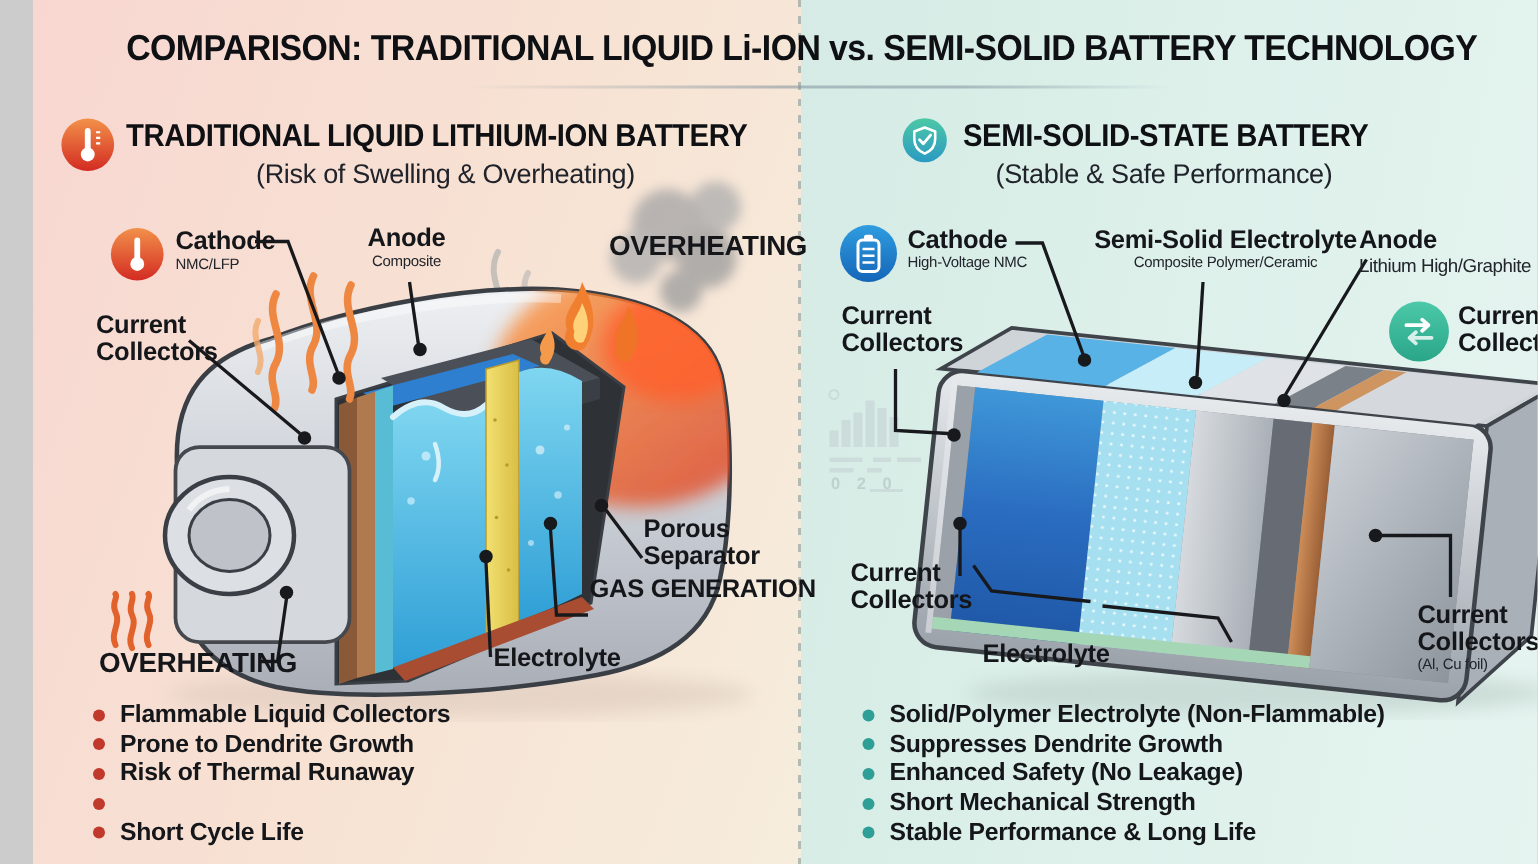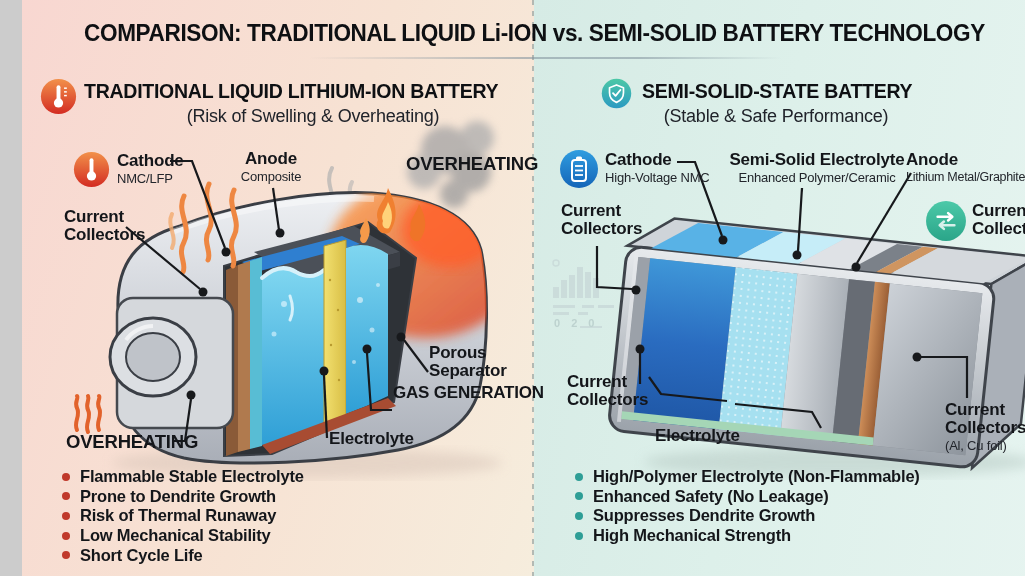--- a/index.html
+++ b/index.html
@@ -14,21 +14,21 @@
   .main-title{position:absolute;left:0;right:0;top:19px;text-align:center;white-space:nowrap;
               font-size:24px;font-weight:700;letter-spacing:-.4px;transform:scaleX(.94);color:#0e1013;}
   .title-rule{position:absolute;left:287px;top:57px;width:473px;height:2px;opacity:.55;
               background:linear-gradient(90deg,rgba(130,145,155,0) 0%,#7f909b 45%,#7f909b 70%,rgba(130,145,155,0) 100%);}
   .sec-head{position:absolute;font-size:21px;font-weight:700;letter-spacing:-.3px;
             transform:scaleX(.93);transform-origin:left top;white-space:nowrap;color:#0e1013;}
   .sec-sub{position:absolute;font-size:18px;font-weight:400;letter-spacing:-.2px;text-align:center;color:#20232a;}
   .badge{position:absolute;border-radius:50%;}
   .art{position:absolute;top:0;pointer-events:none;}
   .co{position:absolute;font-weight:700;font-size:17px;line-height:1.07;letter-spacing:-.2px;color:#14161a;}
-  .co .sub{display:block;font-weight:400;font-size:13px;letter-spacing:-.2px;margin-top:2px;color:#22252b;}
+  .co .sub{display:block;font-weight:400;font-size:10px;letter-spacing:-.2px;margin-top:2px;color:#22252b;}
   .co.caps{font-size:18.5px;}
   .center{text-align:center;}
   ul.blist{position:absolute;margin:0;padding:0;list-style:none;}
   ul.blist li{display:flex;align-items:center;height:19.6px;font-size:16.5px;font-weight:700;letter-spacing:-.2px;}
   ul.blist .dot{width:8px;height:8px;border-radius:50%;margin-right:10px;flex:none;}
   .left-list .dot{background:#c0392b;}
   .right-list .dot{background:#2e9e96;}
   .wm-text{position:absolute;left:532px;top:317px;font-size:11px;letter-spacing:4px;color:#bdd2cf;font-weight:700;}
 </style>
 </head>
@@ -54,21 +54,21 @@
           </defs>
         <circle cx="20" cy="20" r="19" fill="url(#gTher)"></circle>
         <line x1="20" y1="10" x2="20" y2="23" stroke="#fff" stroke-width="4.2" stroke-linecap="round"></line>
         <circle cx="20" cy="27" r="5" fill="#fff"></circle>
         <line x1="26" y1="11" x2="29" y2="11" stroke="#fff" stroke-width="1.6"></line>
         <line x1="26" y1="15" x2="29" y2="15" stroke="#fff" stroke-width="1.6"></line>
         <line x1="26" y1="19" x2="29" y2="19" stroke="#fff" stroke-width="1.6"></line>
       </svg>
     </span>
     <div class="sec-head" style="left:62px;top:79px;">TRADITIONAL LIQUID LITHIUM-ION BATTERY</div>
-    <div class="sec-sub" style="left:96px;top:106px;width:390px;">(Risk of Swelling &amp; Overheating)</div>
+    <div class="sec-sub" style="left:80px;top:106px;width:390px;">(Risk of Swelling &amp; Overheating)</div>
 
     <svg class="art" style="left:0;width:512px;height:576px;" viewBox="0 0 512 576">
       <defs>
         <linearGradient id="gBody" x1="0" y1="0" x2="0" y2="1">
           <stop offset="0" stop-color="#eef0f3"></stop>
             <stop offset=".55" stop-color="#c9cdd4"></stop>
             <stop offset="1" stop-color="#a9aeb7"></stop>
         </linearGradient>
         <linearGradient id="gHeat" x1="0" y1="0" x2="1" y2="1">
           <stop offset="0" stop-color="#ff9c3f"></stop>
@@ -199,33 +199,32 @@
     <div class="co caps" style="left:384px;top:154px;">OVERHEATING</div>
     <div class="co" style="left:42px;top:208px;width:100px;">Current Collectors</div>
     <div class="co" style="left:407px;top:344px;width:100px;">Porous Separator</div>
     <div class="co" style="left:371px;top:384px;">GAS GENERATION</div>
     <div class="co" style="left:307px;top:430px;">Electrolyte</div>
     <div class="co caps" style="left:44px;top:432px;">OVERHEATING</div>
 
     <ul class="blist left-list" style="left:40px;top:467px;">
       <li>
           <span class="dot"></span>
-          <span>Flammable Stable Electrolyte</span>
+          <span>Flammable Liquid Collectors</span>
         </li>
       <li>
           <span class="dot"></span>
           <span>Prone to Dendrite Growth</span>
         </li>
       <li>
           <span class="dot"></span>
           <span>Risk of Thermal Runaway</span>
         </li>
       <li>
           <span class="dot"></span>
-          <span>Low Mechanical Stability</span>
         </li>
       <li>
           <span class="dot"></span>
           <span>Short Cycle Life</span>
         </li>
     </ul>
   </div>
 
   <div>
 
@@ -361,25 +360,25 @@
         <line x1="16" y1="21.5" x2="24" y2="21.5" stroke="#fff" stroke-width="1.8"></line>
         <line x1="16" y1="26" x2="24" y2="26" stroke="#fff" stroke-width="1.8"></line>
       </svg>
     </span>
     <div class="co" style="left:583px;top:151px;">
       <span>Cathode</span>
       <span class="sub">High-Voltage NMC</span>
     </div>
     <div class="co center" style="left:650px;top:151px;width:290px;">
       <span>Semi-Solid Electrolyte</span>
-      <span class="sub">Enhanced Polymer/Ceramic</span>
+      <span class="sub">Composite Polymer/Ceramic</span>
     </div>
     <div class="co" style="left:884px;top:151px;">
       <span>Anode</span>
-      <span class="sub" style="font-size:12.5px;letter-spacing:-.3px;">Lithium Metal/Graphite</span>
+      <span class="sub" style="font-size:12.5px;letter-spacing:-.3px;">Lithium High/Graphite</span>
     </div>
     <div class="co" style="left:539px;top:202px;width:100px;">Current Collectors</div>
     <span class="badge" style="left:903px;top:200px;width:42px;height:42px;">
       <svg width="42" height="42" viewBox="0 0 40 40">
         <defs>
             <linearGradient id="gSwap" x1="0" y1="0" x2="0" y2="1">
           <stop offset="0" stop-color="#4cc9a8"></stop>
               <stop offset="1" stop-color="#2aa589"></stop>
             </linearGradient>
           </defs>
@@ -392,29 +391,33 @@
     <div class="co" style="left:545px;top:373px;width:110px;">Current Collectors</div>
     <div class="co" style="left:633px;top:427px;">Electrolyte</div>
     <div class="co" style="left:923px;top:401px;width:110px;">
       <span>Current Collectors</span>
       <span class="sub">(Al, Cu foil)</span>
     </div>
 
     <ul class="blist right-list" style="left:553px;top:467px;">
       <li>
           <span class="dot"></span>
-          <span>High/Polymer Electrolyte (Non-Flammable)</span>
+          <span>Solid/Polymer Electrolyte (Non-Flammable)</span>
+        </li>
+      <li>
+          <span class="dot"></span>
+          <span>Suppresses Dendrite Growth</span>
         </li>
       <li>
           <span class="dot"></span>
           <span>Enhanced Safety (No Leakage)</span>
         </li>
       <li>
           <span class="dot"></span>
-          <span>Suppresses Dendrite Growth</span>
-        </li>
-      <li>
-          <span class="dot"></span>
-          <span>High Mechanical Strength</span>
+          <span>Short Mechanical Strength</span>
+        </li>
+      <li>
+          <span class="dot"></span>
+          <span>Stable Performance &amp; Long Life</span>
         </li>
     </ul>
   </div>
 </div>
 
 </body></html>

